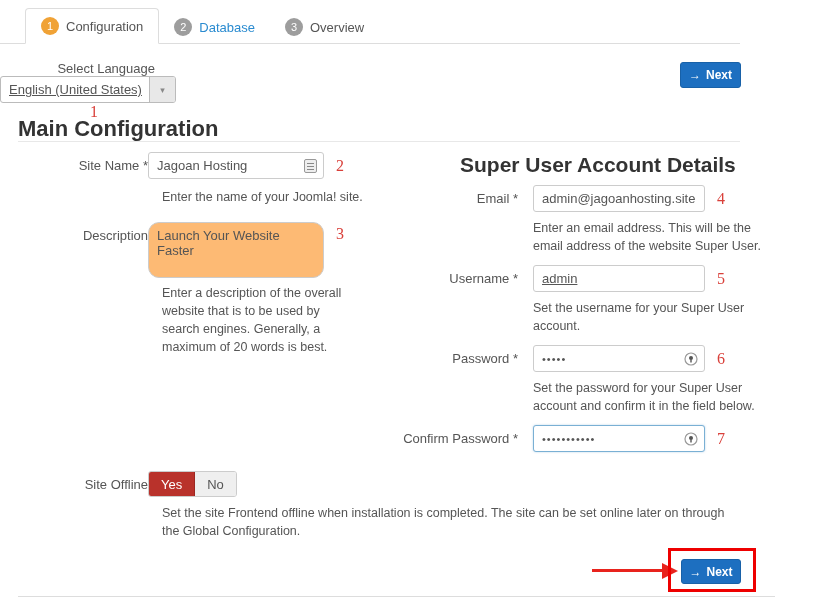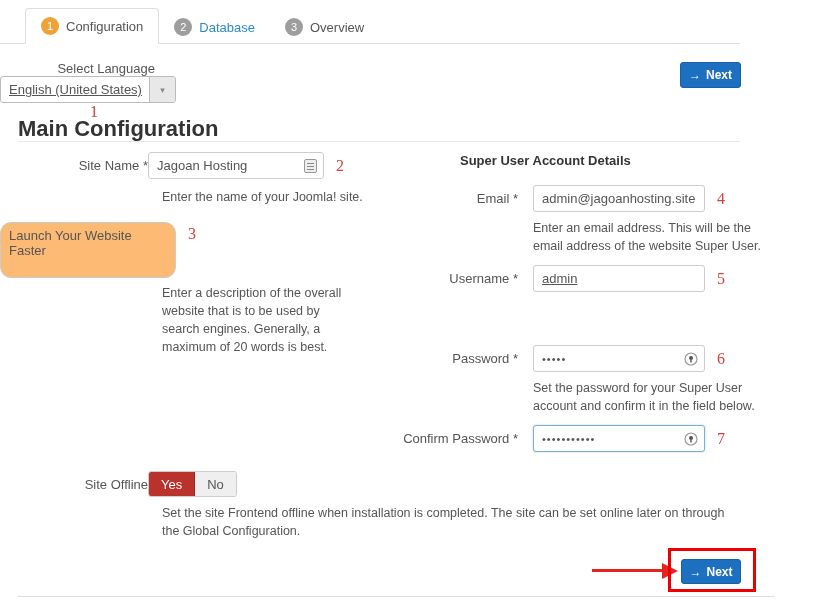--- a/index.html
+++ b/index.html
@@ -35,21 +35,21 @@
 
   
   .btn-next { position:absolute; width:61px; height:26px; background:#1d6fc0;
     border:1px solid #1861a8; border-radius:3px; color:#fff; font-weight:bold; font-size:12px;
     display:flex; align-items:center; justify-content:center; gap:5px; cursor:pointer; }
   .btn-next .arrow-ic { font-size:12px; }
 
   
   .h-main { position:absolute; top:116px; left:18px; font-size:22px; font-weight:bold; color:#333; }
   .h-rule { position:absolute; top:141px; left:18px; width:722px; border-top:1px solid #e8e8e8; }
-  .h-sub { position:absolute; top:153px; left:460px; font-size:13px; font-weight:bold; color:#333; }
+  .h-sub { position:absolute; top:153px; left:460px; font-size:21px; font-weight:bold; color:#333; }
 
   
   .row { position:absolute; display:flex; align-items:center; }
   .row.top-align { align-items:flex-start; }
   .lbl { width:148px; text-align:right; padding-top:0; }
   .row.top-align .lbl { padding-top:6px; }
   .rlbl { width:118px; text-align:right; margin-right:15px; }
   .inp { width:176px; height:27px; border:1px solid #ccc; border-radius:3px; padding:4px 24px 4px 8px;
     font-family:"Liberation Sans", sans-serif; font-size:13px; color:#555; background:#fff;
     position:relative; display:flex; align-items:center; white-space:nowrap; overflow:hidden; }
@@ -126,20 +126,21 @@
     <span class="lbl">Site Name *</span>
     <div class="inp">
       <span>Jagoan Hosting</span>
       <span class="autofill-ic"></span>
     </div>
     <span class="ann">2</span>
   </div>
   <div class="help l" style="top:188px; width:220px; white-space:nowrap;">Enter the name of your Joomla! site.</div>
 
   <div class="row top-align" style="left:0; top:222px;">
+    <span class="lbl">Description</span>
     <div class="txtarea">
       <span>Launch Your Website Faster</span>
     </div>
     <span class="ann" style="margin-top:3px;">3</span>
   </div>
   <div class="help l" style="top:284px; width:188px;">Enter a description of the overall website that is to be used by search engines. Generally, a maximum of 20 words is best.</div>
 
   <div class="row" style="left:0; top:471px;justify-content:flex-end;">
     <span class="lbl">Site Offline</span>
     <div class="toggle">
@@ -160,20 +161,21 @@
   </div>
   <div class="help r" style="top:219px;">Enter an email address. This will be the email address of the website Super User.</div>
 
   <div class="row" style="left:400px; top:265px;">
     <span class="rlbl">Username *</span>
     <div class="inp rw" style="padding-right:8px;text-decoration:underline;">
       <span>admin</span>
     </div>
     <span class="ann">5</span>
   </div>
+  <div class="help r" style="top:299px;">Set the username for your Super User account.</div>
 
   <div class="row" style="left:400px; top:345px;">
     <span class="rlbl">Password *</span>
     <div class="inp rw">
       <span class="dots">•••••</span>
       <span class="eye-ic">
         <svg width="14" height="14" viewBox="0 0 14 14">
           <circle cx="7" cy="7" r="6" fill="none" stroke="#999" stroke-width="1.2"></circle>
           <circle cx="7" cy="6" r="2" fill="#555"></circle>
           <rect x="6.3" y="7.5" width="1.4" height="3" fill="#555"></rect>

